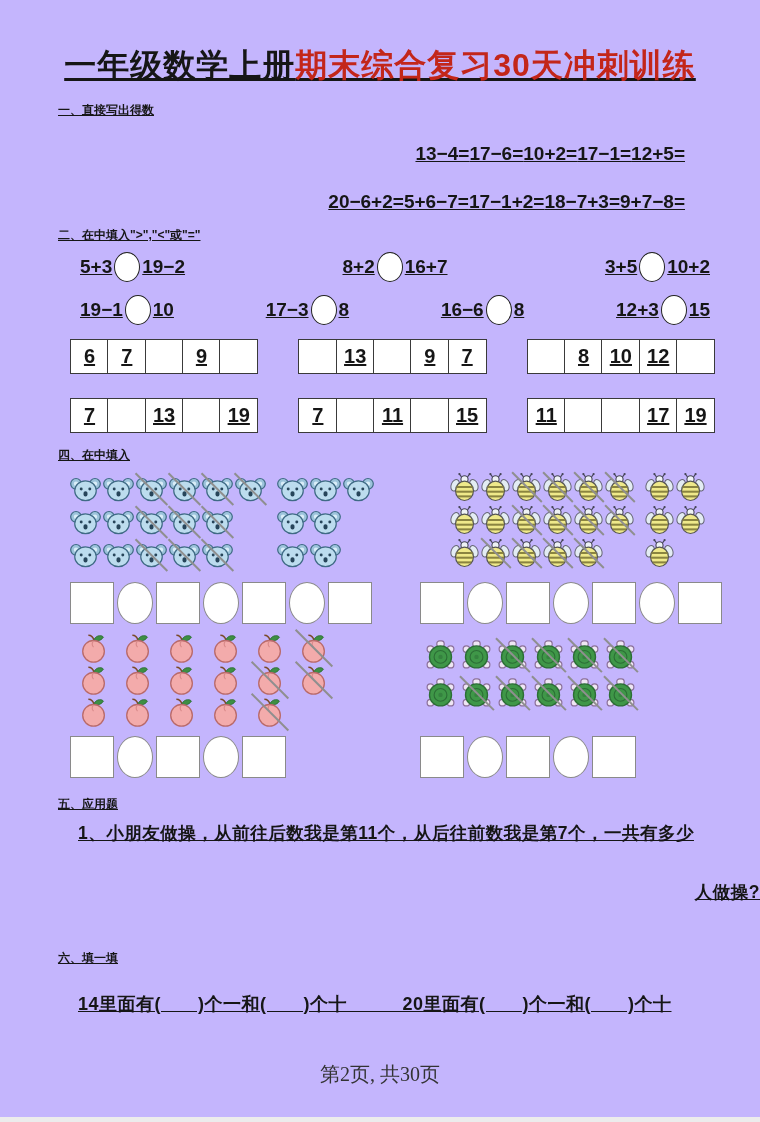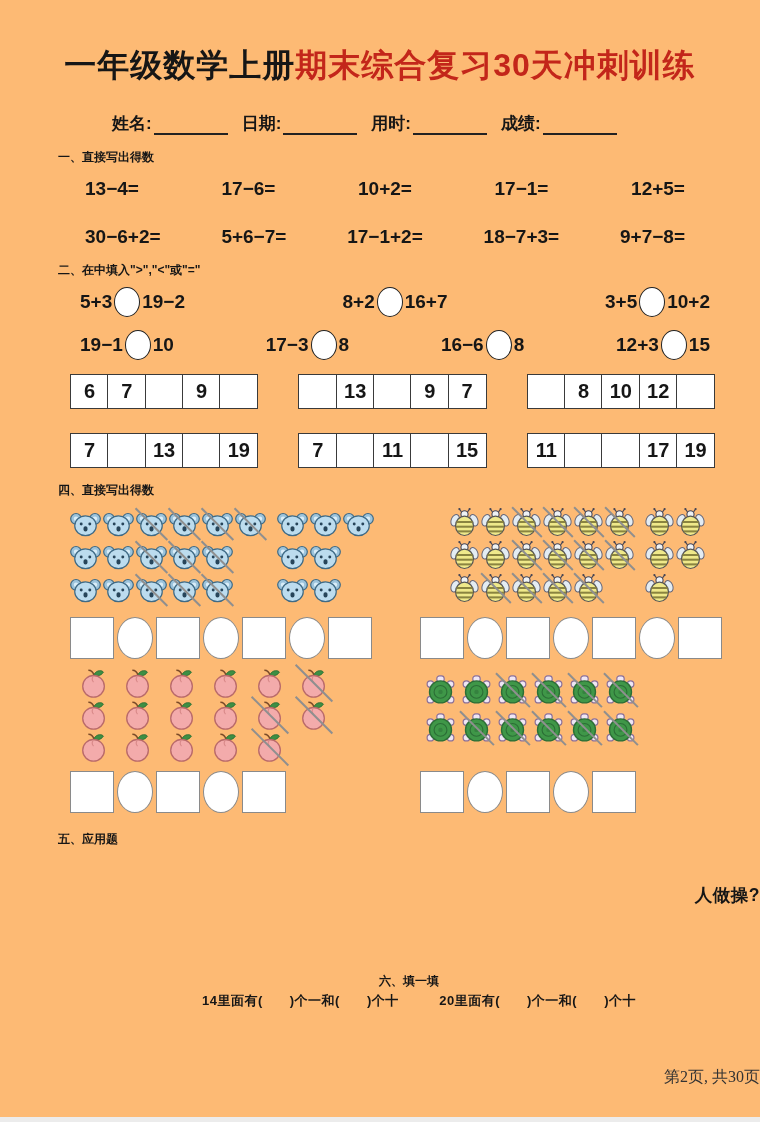--- a/index.html
+++ b/index.html
@@ -1,32 +1,32 @@
 <!DOCTYPE html>
 <html><head>
 <meta charset="utf-8">
 <style>
   html,body { margin:0; padding:0; background:#e9e9e9; }
   .page {
-    width:760px; height:1122px; background:#fdba74; position:relative;
+    width:760px; height:1122px; background:#c4b5fd; position:relative;
     font-family:"Liberation Sans","DejaVu Sans",sans-serif; color:#161616;
-    overflow:hidden; margin:0 auto;
+    overflow:hidden; margin:0 auto;text-decoration:underline;
   }
   .page::after { content:""; position:absolute; left:0; bottom:0; width:100%; height:5px; background:#ececec; }
 
   .title { text-align:center; padding-top:44px; font-size:32px; font-weight:bold; letter-spacing:1px; white-space:nowrap; }
   .title .red { color:#c3261a; }
 
   .info { margin:24px 0 0 112px; font-size:17px; font-weight:bold; display:flex; }
   .info .field { display:flex; align-items:flex-end; margin-right:14px; }
   .blank { display:inline-block; width:74px; height:17px; border-bottom:2px solid #222; margin-left:2px; }
 
   .sec-h { margin:14px 0 0 58px; font-size:12px; font-weight:bold; }
 
-  .prob-row { display:flex; margin:12px 0 0 85px; width:600px; justify-content:space-between; font-size:19px; font-weight:bold; }
+  .prob-row { display:flex; margin:24px 0 0 85px; width:600px; justify-content:flex-end; font-size:19px; font-weight:bold; }
   .prob-row.r2 { margin-top:26px; }
 
   .cmp-row { display:flex; margin:8px 14px 0 80px; width:630px; justify-content:space-between; font-size:19px; font-weight:bold; align-items:center; }
   .cmp-row.r2 { margin-top:13px; }
   .cmp { display:flex; align-items:center; }
   .cmp .ring { width:24px; height:28px; border:1.7px solid #222; border-radius:50%; margin:0 2px; background:#fff; }
 
   .seq-row { display:flex; margin:14px 0 0 70px; width:645px; justify-content:space-between; }
   .seq-row.r2 { margin-top:24px; }
   .seq { display:flex; }
@@ -46,62 +46,44 @@
   .icon-turtle { width:33px; height:33px; margin-right:3px; }
   .icon.x::after { content:""; position:absolute; left:-22%; top:48%; width:144%; border-top:2px solid #8f8f8f; transform:rotate(45deg); }
 
   .ans { position:absolute; display:flex; align-items:center; }
   .sq { width:42px; height:40px; border:1.6px solid #8a8a8a; background:#fff; margin-right:3px; }
   .ci { width:34px; height:40px; border:1.6px solid #8a8a8a; border-radius:50%; background:#fff; margin-right:3px; }
 
   .wp-line { margin:8px 0 0 78px; font-size:17.5px; font-weight:bold; letter-spacing:0.5px; }
   .wp-line.l2 { margin-top:35px;text-align:right; }
   .sec-h.s5 { margin-top:10px; }
-  .sec-h.s6 { margin-top:66px;text-align:center; }
-  .wp-line.s6 { margin-top:2px; font-size:13px;text-align:center; }
-
-  .footer { position:absolute; left:0; bottom:34px; width:100%; text-align:right;
-    font-family:"Liberation Serif","DejaVu Serif",serif; font-size:16px; color:#333; }
+  .sec-h.s6 { margin-top:46px; }
+  .wp-line.s6 { margin-top:25px; font-size:18px; }
+
+  .footer { position:absolute; left:0; bottom:34px; width:100%; text-align:center;
+    font-family:"Liberation Serif","DejaVu Serif",serif; font-size:20px; color:#333; }
 </style>
 </head>
 <body>
 
 <div class="page" data-name="worksheet-page">
 
   <div class="title" data-name="page-title"><span data-name="title-black">一年级数学上册</span><span class="red" data-name="title-red">期末综合复习30天冲刺训练</span></div>
 
-  <div class="info" data-name="info-row">
-    <div class="field" data-name="name-field">
-        <span data-name="name-field-label">姓名:</span>
-        <span class="blank" data-name="name-blank"></span>
-      </div>
-    <div class="field" data-name="date-field">
-        <span data-name="date-field-label">日期:</span>
-        <span class="blank" data-name="date-blank"></span>
-      </div>
-    <div class="field" data-name="time-field">
-        <span data-name="time-field-label">用时:</span>
-        <span class="blank" data-name="time-blank"></span>
-      </div>
-    <div class="field" data-name="score-field">
-        <span data-name="score-field-label">成绩:</span>
-        <span class="blank" data-name="score-blank"></span>
-      </div>
-  </div>
 
   <div class="sec-h" data-name="section-1-heading">一、直接写出得数</div>
   <div class="prob-row" data-name="problem-row-1">
       <span class="prob" data-name="math-problem">13−4=</span>
       <span class="prob" data-name="math-problem">17−6=</span>
       <span class="prob" data-name="math-problem">10+2=</span>
       <span class="prob" data-name="math-problem">17−1=</span>
       <span class="prob" data-name="math-problem">12+5=</span>
     </div>
   <div class="prob-row r2" data-name="problem-row-2">
-      <span class="prob" data-name="math-problem">30−6+2=</span>
+      <span class="prob" data-name="math-problem">20−6+2=</span>
       <span class="prob" data-name="math-problem">5+6−7=</span>
       <span class="prob" data-name="math-problem">17−1+2=</span>
       <span class="prob" data-name="math-problem">18−7+3=</span>
       <span class="prob" data-name="math-problem">9+7−8=</span>
     </div>
 
   <div class="sec-h" data-name="section-2-heading">二、在中填入"&gt;","&lt;"或"="</div>
   <div class="cmp-row" data-name="comparison-row-1">
       <div class="cmp" data-name="comparison-item">
         <span data-name="left-expression">5+3</span>
@@ -182,21 +164,21 @@
       </div>
     <div class="seq" data-name="sequence-table">
         <div class="cell" data-name="sequence-cell">11</div>
         <div class="cell" data-name="sequence-blank-cell"></div>
         <div class="cell" data-name="sequence-blank-cell"></div>
         <div class="cell" data-name="sequence-cell">17</div>
         <div class="cell" data-name="sequence-cell">19</div>
       </div>
   </div>
 
-  <div class="sec-h" data-name="section-4-heading">四、直接写出得数</div>
+  <div class="sec-h" data-name="section-4-heading">四、在中填入</div>
   <div class="s4" data-name="picture-problems-area">
     <div class="agrid" style="left:70px;top:4px" data-name="koala-main-grid">
         <div class="arow">
           <span class="icon icon-koala" data-name="koala-icon">
             <svg viewBox="0 0 36 30">
               <circle cx="7" cy="9" r="6.2" fill="#9cc3db" stroke="#3f6a85" stroke-width="1.4"></circle>
               <circle cx="29" cy="9" r="6.2" fill="#9cc3db" stroke="#3f6a85" stroke-width="1.4"></circle>
               <circle cx="7" cy="9" r="2.6" fill="#d9edf8"></circle>
               <circle cx="29" cy="9" r="2.6" fill="#d9edf8"></circle>
               <ellipse cx="18" cy="17" rx="12.5" ry="11.5" fill="#bcdcee" stroke="#3f6a85" stroke-width="1.4"></ellipse>
@@ -1151,19 +1133,20 @@
     <div class="ans" style="left:420px;top:268px" data-name="turtle-answer-row">
         <div class="sq" data-name="answer-box-square"></div>
         <div class="ci" data-name="answer-box-circle"></div>
         <div class="sq" data-name="answer-box-square"></div>
         <div class="ci" data-name="answer-box-circle"></div>
         <div class="sq" data-name="answer-box-square"></div>
       </div>
   </div>
 
   <div class="sec-h s5" data-name="section-5-heading">五、应用题</div>
+  <div class="wp-line" data-name="word-problem-line-1">1、小朋友做操，从前往后数我是第11个，从后往前数我是第7个，一共有多少</div>
   <div class="wp-line l2" data-name="word-problem-line-2">人做操?</div>
 
   <div class="sec-h s6" data-name="section-6-heading">六、填一填</div>
   <div class="wp-line s6" data-name="fill-blank-line">14里面有(　　)个一和(　　)个十　　　20里面有(　　)个一和(　　)个十</div>
 
   <div class="footer" data-name="page-footer">第2页, 共30页</div>
 </div>
 
 </body></html>

